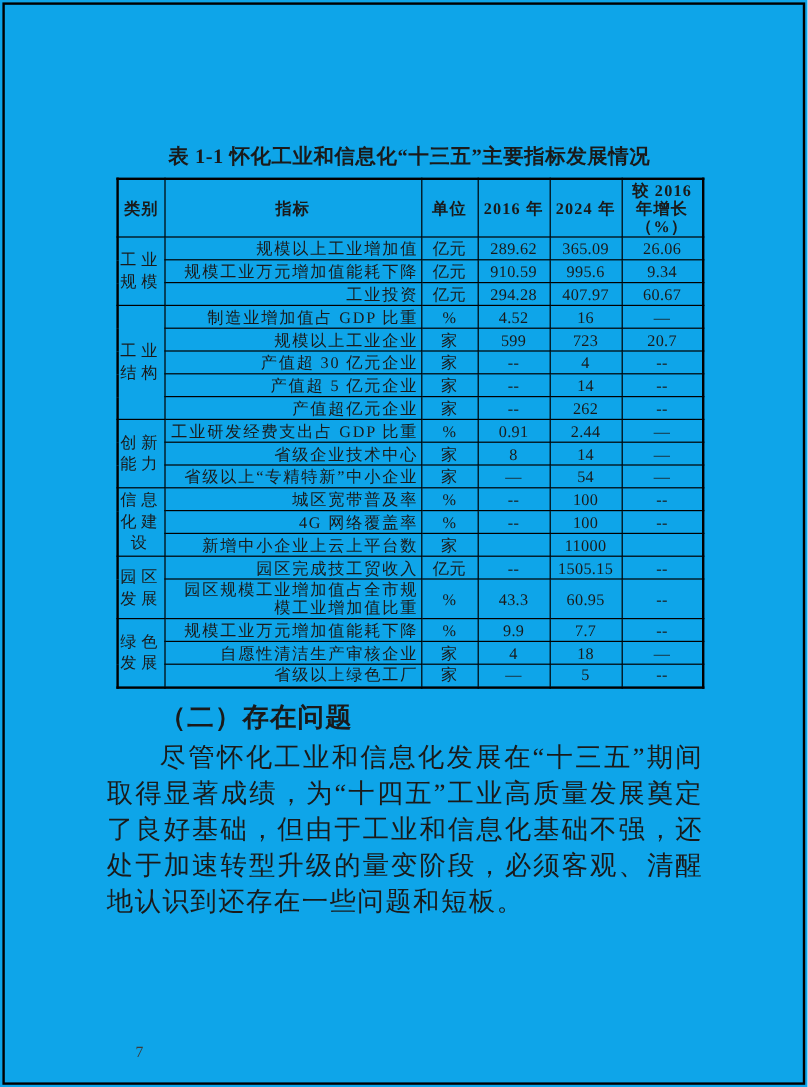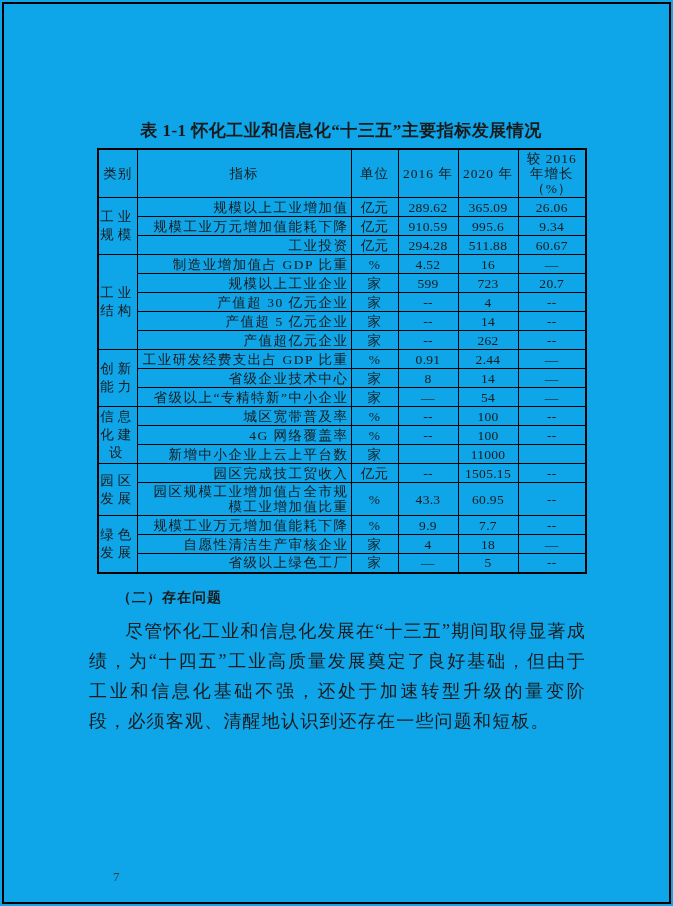--- a/index.html
+++ b/index.html
@@ -48,47 +48,47 @@
   .t th, .t td {
     border: 1px solid #000;
     font-size: 13.5px;
     line-height: 15px;
     vertical-align: middle;
     text-align: center;
     padding: 1px 2px;
     overflow: hidden;
   }
   .t thead th {
-    font-weight: normal;
+    font-weight: bold;
     height: 34px;
     letter-spacing: 1px;
   }
   .t td { height: 19px; }
   .t td.cat {
     letter-spacing: 4px;
     padding: 0 1px;
     line-height: 18px;
   }
   .t td.ind {
     text-align: right;
     letter-spacing: 1.5px;
     padding-left: 3px;
   }
   .t td.val { letter-spacing: 0.3px; }
   .heading {
     margin-top: 11px;
-    font-size: 14px;
+    font-size: 22px;
     font-weight: bold;
     text-indent: 2em;
     letter-spacing: 1px;
     line-height: 26px;
   }
   .para {
     margin-top: 5px;
-    font-size: 18px;
+    font-size: 22px;
     line-height: 30px;
     letter-spacing: 1.2px;
     text-align: justify;
     text-indent: 2em;
   }
   .para .lead { font-weight: bold; }
   .page-num {
     position: absolute;
     left: 113px; top: 869px;
     font-size: 13px;
@@ -112,21 +112,21 @@
         <col style="width:60px">
         <col style="width:60px">
         <col style="width:68px">
       </colgroup>
       <thead>
         <tr>
           <th>类别</th>
           <th>指标</th>
           <th>单位</th>
           <th>2016 年</th>
-          <th>2020 年</th>
+          <th>2024 年</th>
           <th>较 2016 年增长（%）</th>
         </tr>
       </thead>
       <tbody>
           <tr>
             <td class="cat" rowspan="3">工业规模</td>
             <td class="ind">规模以上工业增加值</td>
             <td class="val">亿元</td>
             <td class="val">289.62</td>
             <td class="val">365.09</td>
@@ -136,21 +136,21 @@
             <td class="ind">规模工业万元增加值能耗下降</td>
             <td class="val">亿元</td>
             <td class="val">910.59</td>
             <td class="val">995.6</td>
             <td class="val">9.34</td>
           </tr>
           <tr>
             <td class="ind">工业投资</td>
             <td class="val">亿元</td>
             <td class="val">294.28</td>
-            <td class="val">511.88</td>
+            <td class="val">407.97</td>
             <td class="val">60.67</td>
           </tr>
           <tr>
             <td class="cat" rowspan="5">工业结构</td>
             <td class="ind">制造业增加值占 GDP 比重</td>
             <td class="val">%</td>
             <td class="val">4.52</td>
             <td class="val">16</td>
             <td class="val">—</td>
           </tr>

